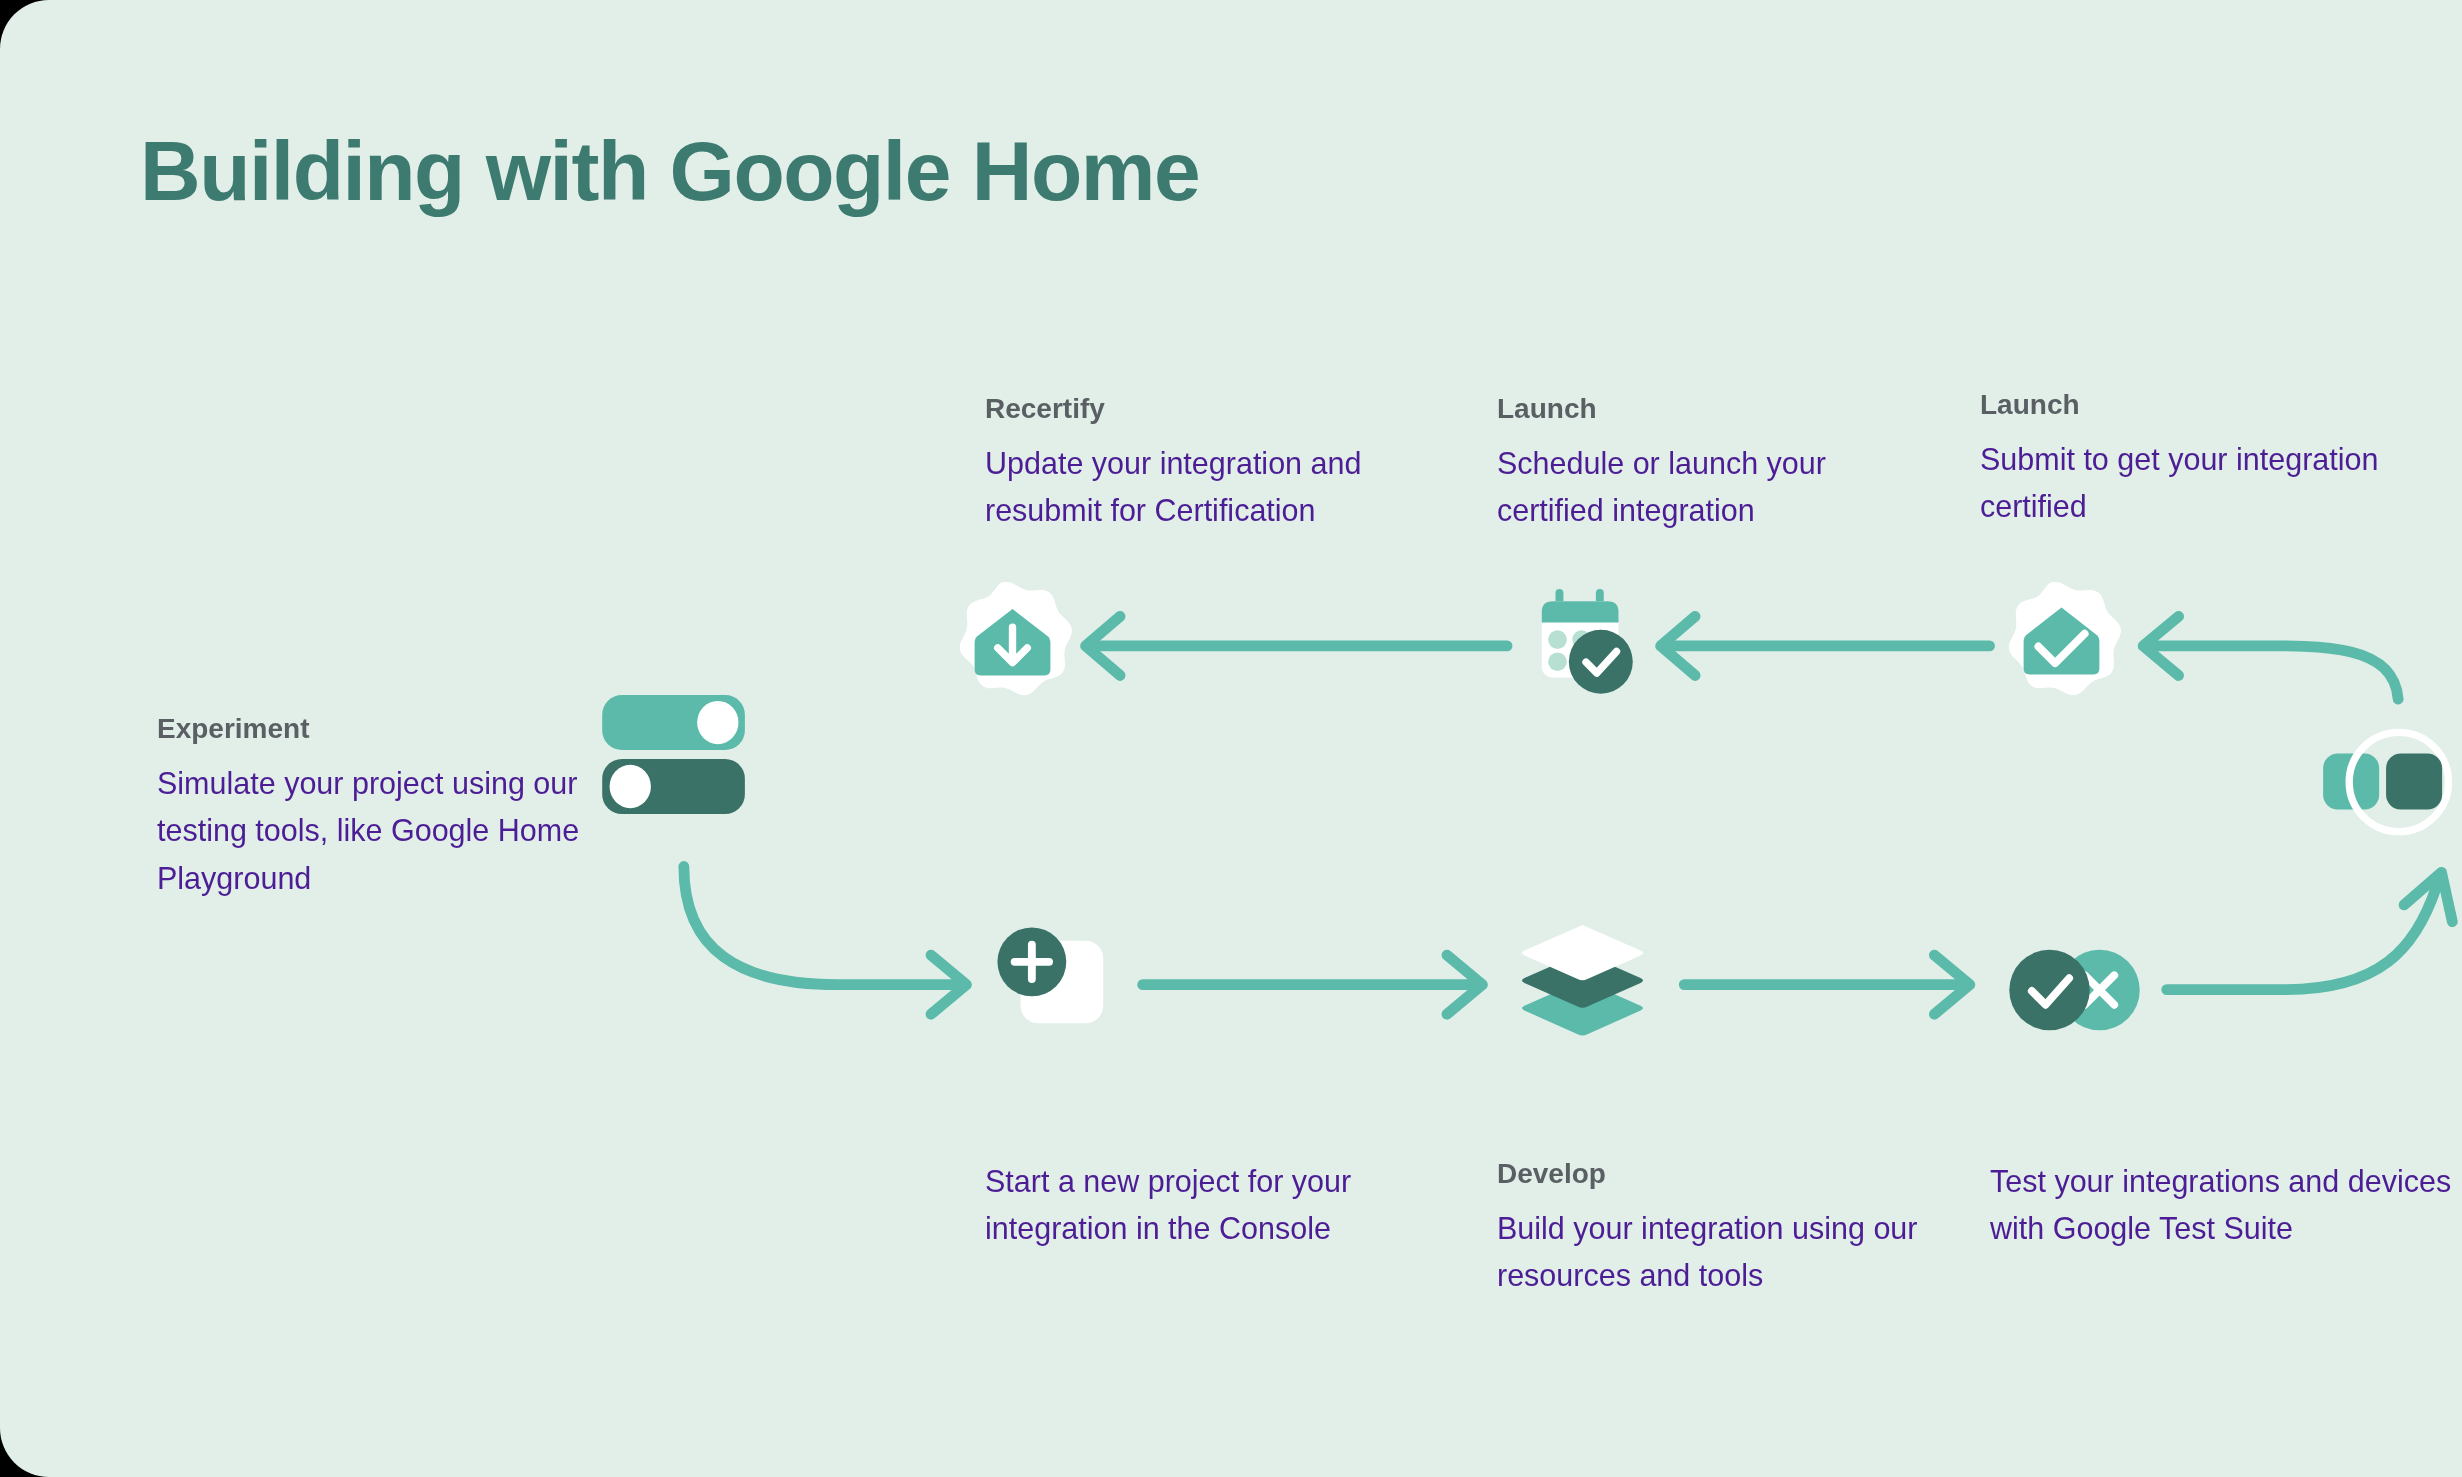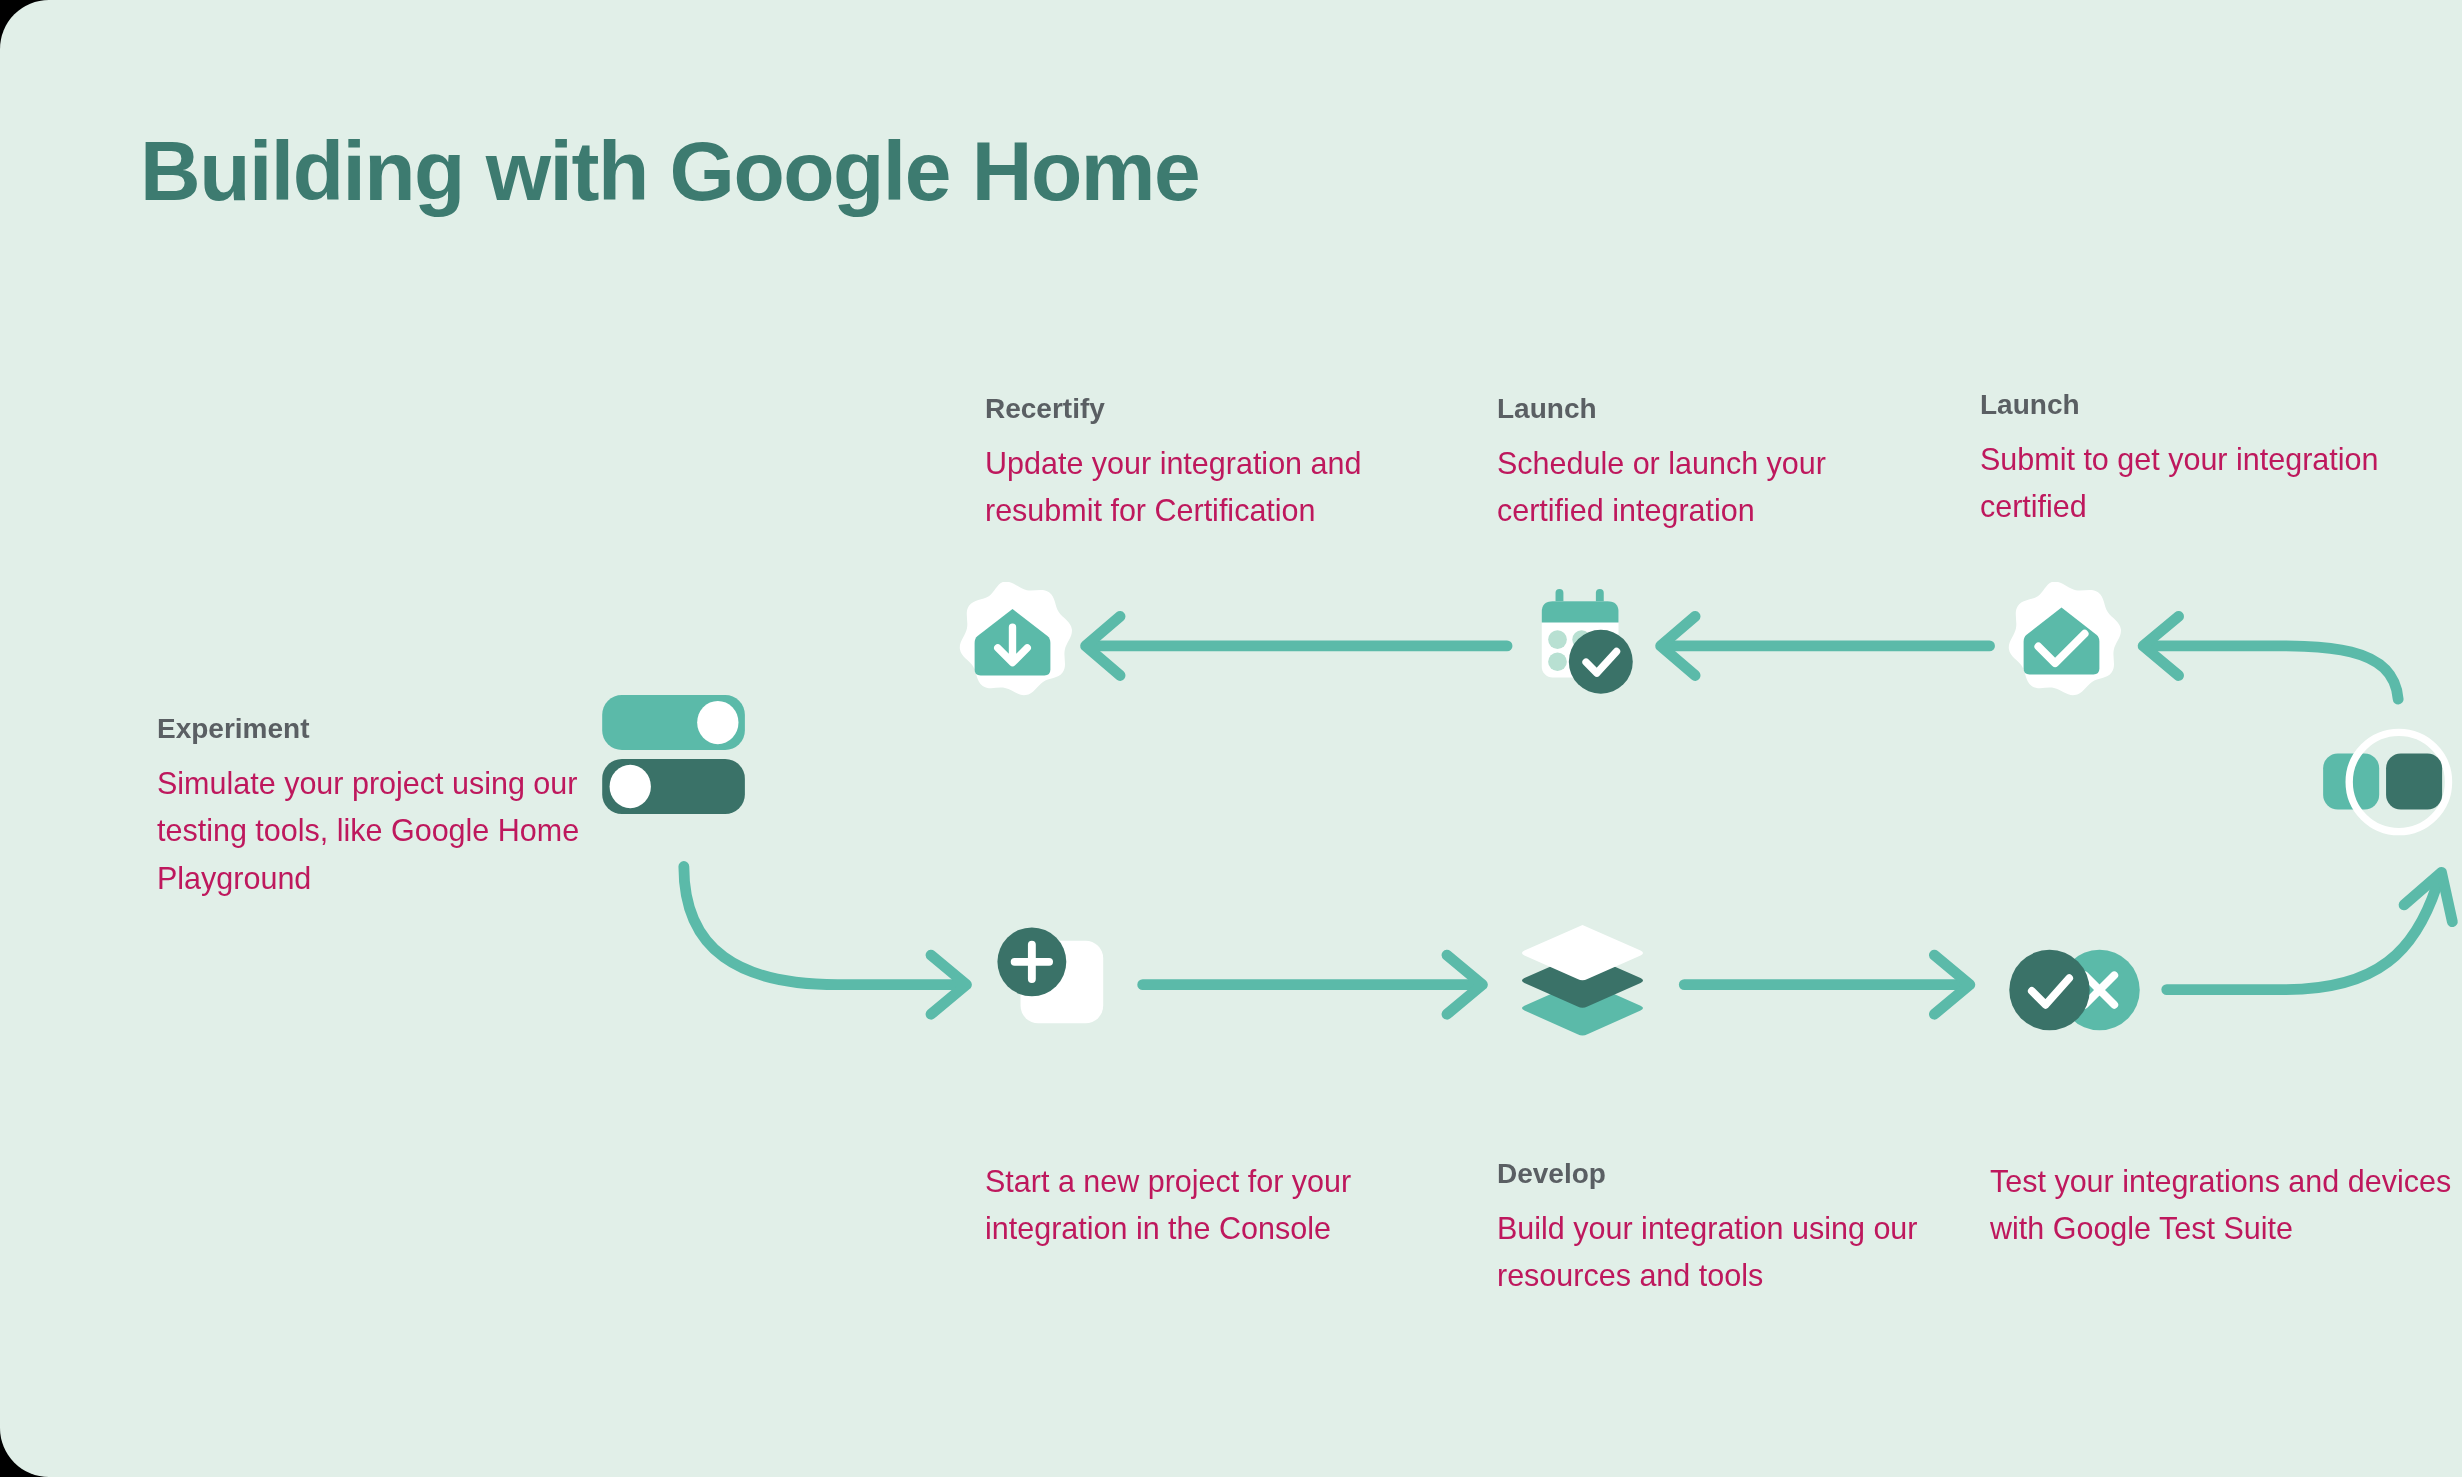--- a/index.html
+++ b/index.html
@@ -45,21 +45,21 @@
     font-size: 28px;
     font-weight: 700;
     color: #5a5f63;
     line-height: 1.12;
     margin: 0 0 15.8px 0;
     white-space: nowrap;
   }
   .node-desc {
     font-size: 30.5px;
     font-weight: 400;
-    color: #be185d;
+    color: #4c1d95;
     line-height: 1.55;
     margin: 0;
   }
 
   
   #txt-experiment   { left: 157px;  top: 713px; width: 443px; }
   #txt-recertify    { left: 985px; top: 393px;  width: 433px; }
   #txt-launch       { left: 1497px; top: 393px;  width: 404px; }
   #txt-certify      { left: 1980px; top: 389px;  width: 404px; }
   #txt-create       { left: 985px; top: 1158px; width: 443px; }

